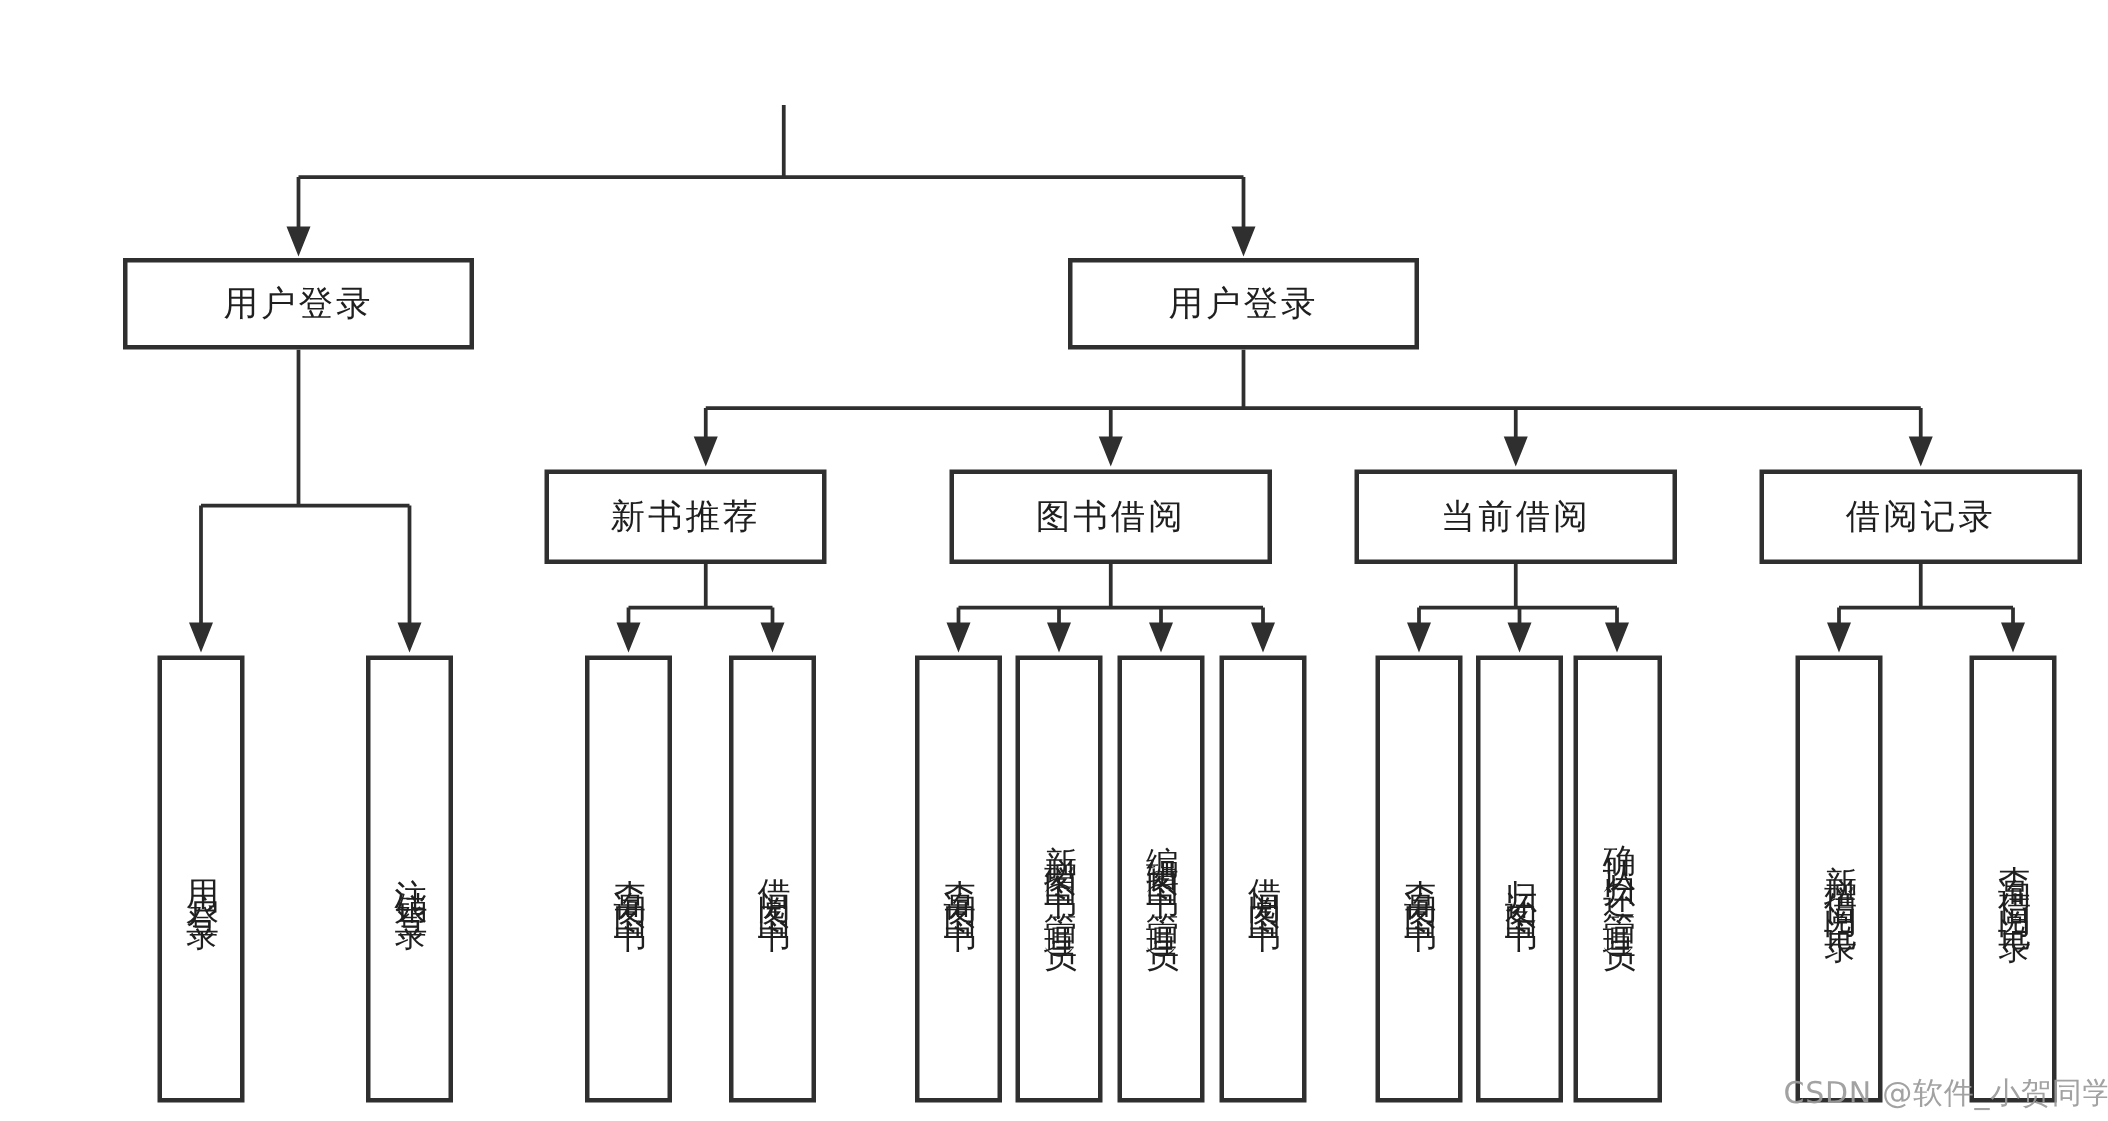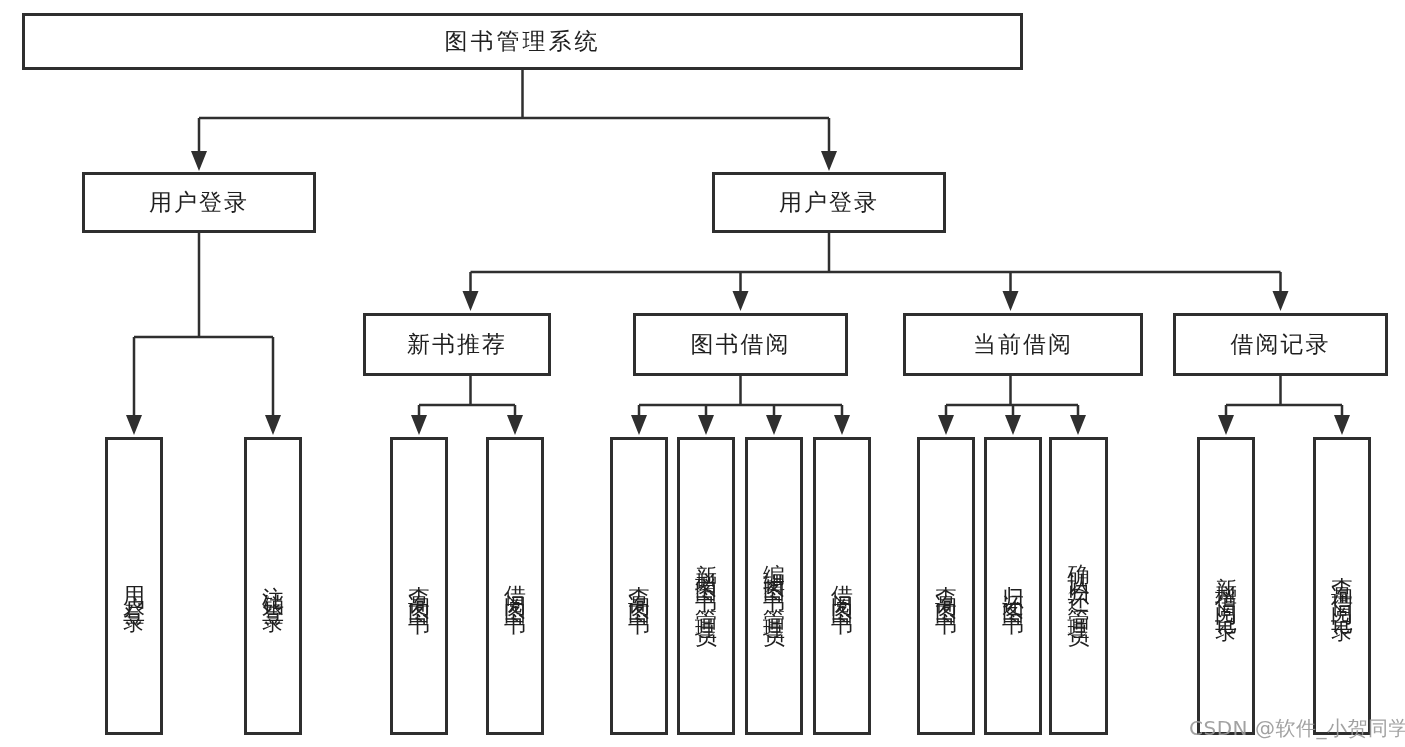--- a/index.html
+++ b/index.html
@@ -67,28 +67,27 @@
     <path fill="#2f2f2f" stroke="none" d="
       M191 151 h16 l-8 20 z  M821 151 h16 l-8 20 z
       M462.5 291 h16 l-8 20 z  M732.5 291 h16 l-8 20 z  M1002.5 291 h16 l-8 20 z  M1272.5 291 h16 l-8 20 z
       M126 415 h16 l-8 20 z  M265 415 h16 l-8 20 z
       M411 415 h16 l-8 20 z  M507 415 h16 l-8 20 z
       M631 415 h16 l-8 20 z  M698 415 h16 l-8 20 z  M766 415 h16 l-8 20 z  M834 415 h16 l-8 20 z
       M938 415 h16 l-8 20 z  M1005 415 h16 l-8 20 z  M1070 415 h16 l-8 20 z
       M1218 415 h16 l-8 20 z  M1334 415 h16 l-8 20 z"></path>
   </svg>
 
-  <div class="node h rootnode" style="left:22px; top:13px; width:1001px; height:57px;">图书管理系统</div>
 
   <div class="node h" style="left:82px; top:172px; width:234px; height:61px;">用户登录</div>
   <div class="node h" style="left:712px; top:172px; width:234px; height:61px;">用户登录</div>
 
   <div class="node h" style="left:363px; top:313px; width:188px; height:63px;">新书推荐</div>
   <div class="node h" style="left:633px; top:313px; width:215px; height:63px;">图书借阅</div>
-  <div class="node h" style="left:903px; top:313px; width:240px; height:63px;">当前借阅</div>
+  <div class="node h" style="left:903px; top:313px; width:215px; height:63px;">当前借阅</div>
   <div class="node h" style="left:1173px; top:313px; width:215px; height:63px;">借阅记录</div>
 
   <div class="node v" style="left:105px; top:437px; width:58px; height:298px;">用户登录</div>
   <div class="node v" style="left:244px; top:437px; width:58px; height:298px;">注销登录</div>
 
   <div class="node v" style="left:390px; top:437px; width:58px; height:298px;">查询图书</div>
   <div class="node v" style="left:486px; top:437px; width:58px; height:298px;">借阅图书</div>
 
   <div class="node v" style="left:610px; top:437px; width:58px; height:298px;">查询图书</div>
   <div class="node v" style="left:677px; top:437px; width:58px; height:298px;">新增图书（管理员）</div>

